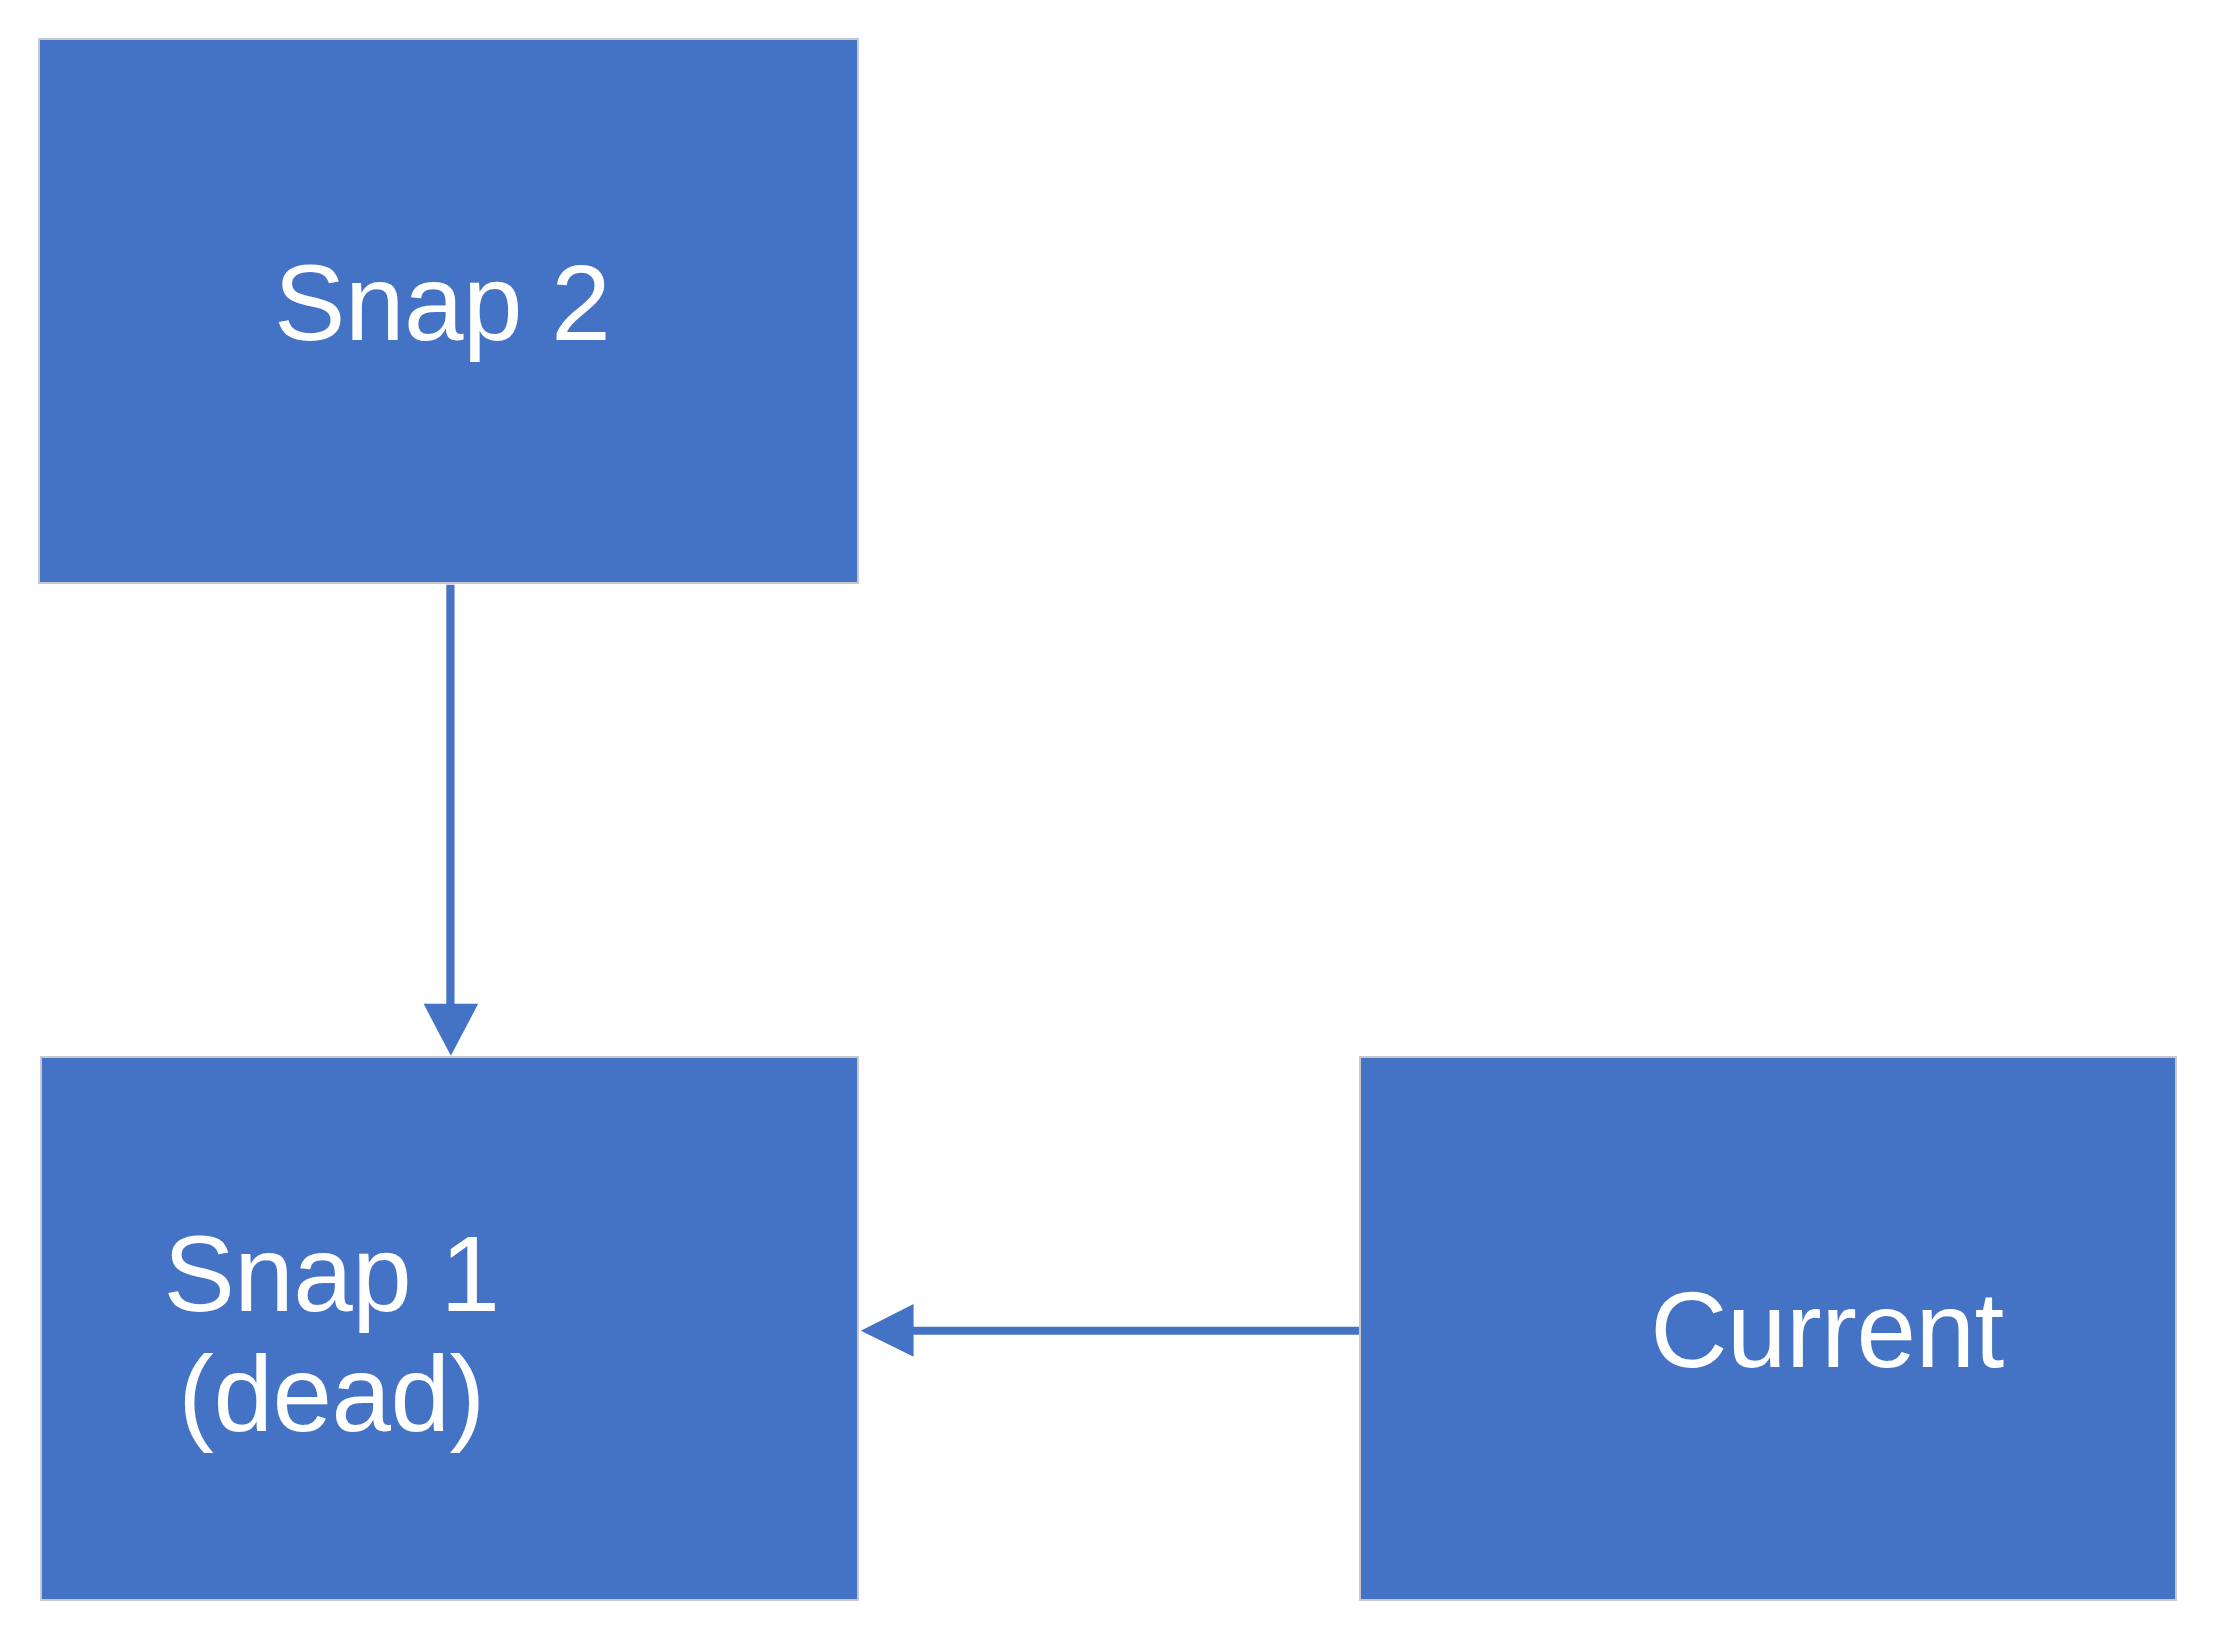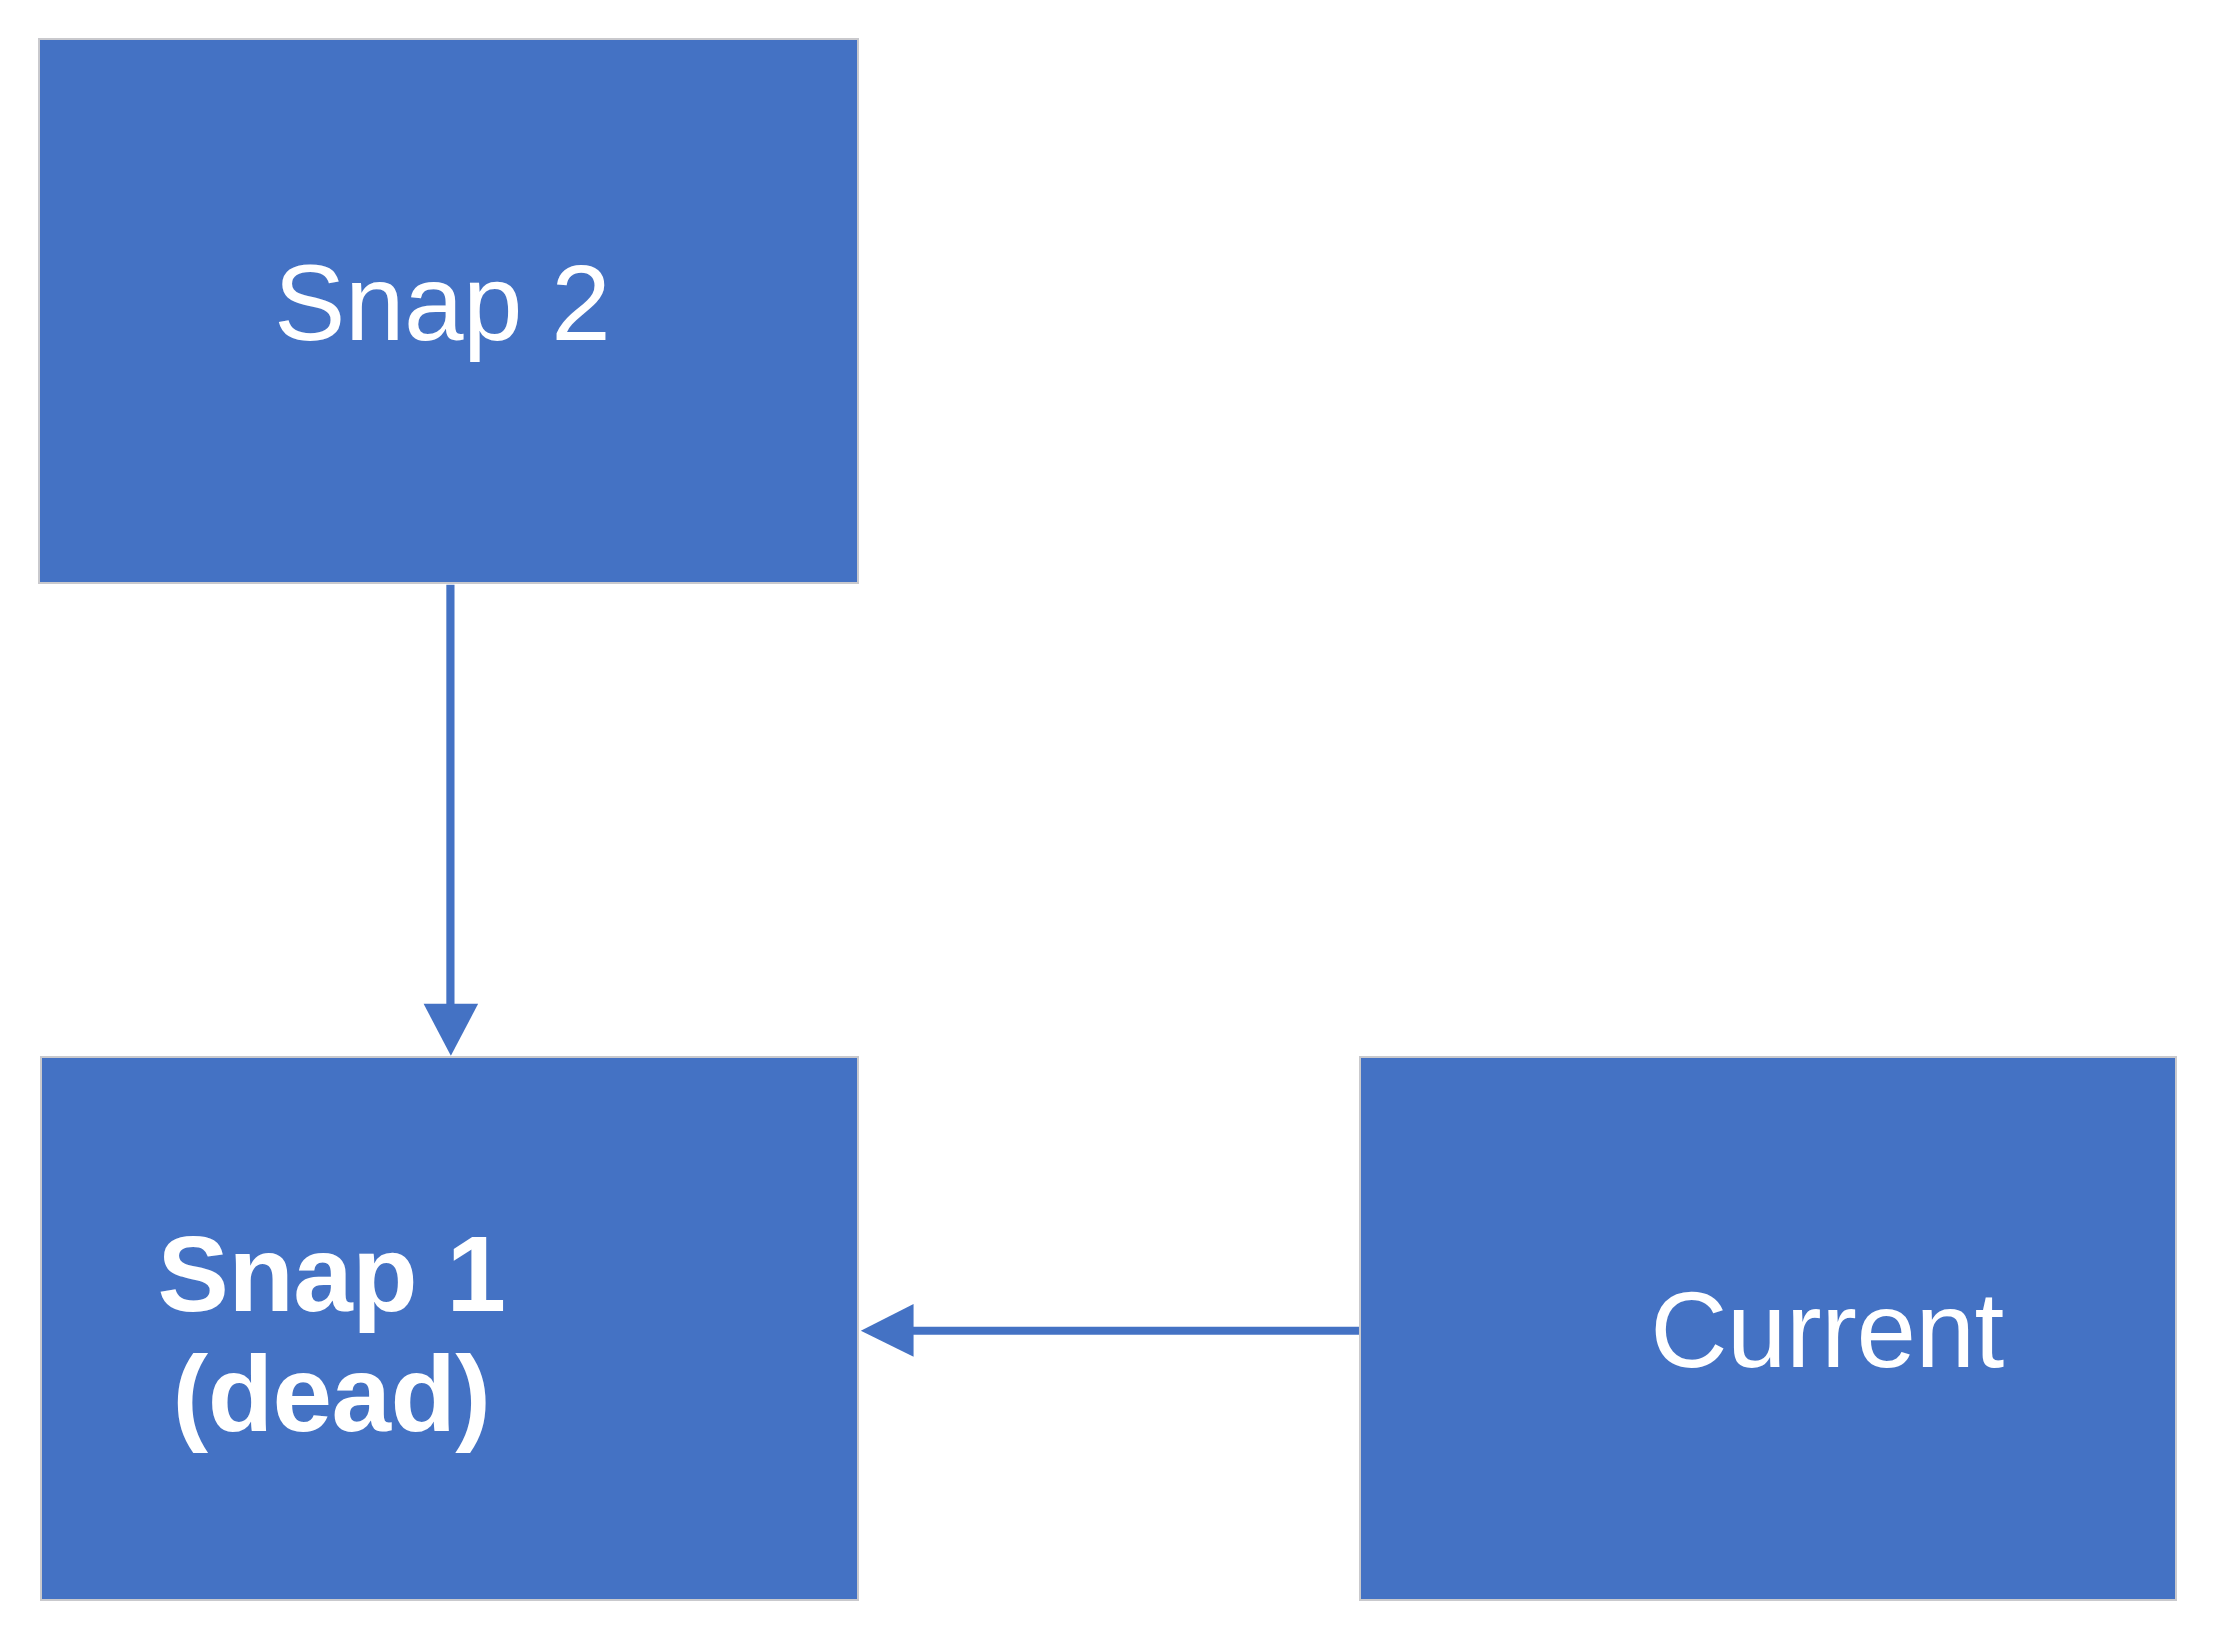--- a/index.html
+++ b/index.html
@@ -53,21 +53,20 @@
 
   #node-snap1 {
     left: 40px;
     top: 1056px;
     width: 819px;
     height: 545px;
     font-size: 107px;
   }
   #node-snap1 .node-label {
     transform: translate(-118px, 5.5px);
-    font-weight: bold;
   }
 
   #node-current {
     left: 1359px;
     top: 1056px;
     width: 818px;
     height: 545px;
     font-size: 107px;
     align-items: center;
   }

